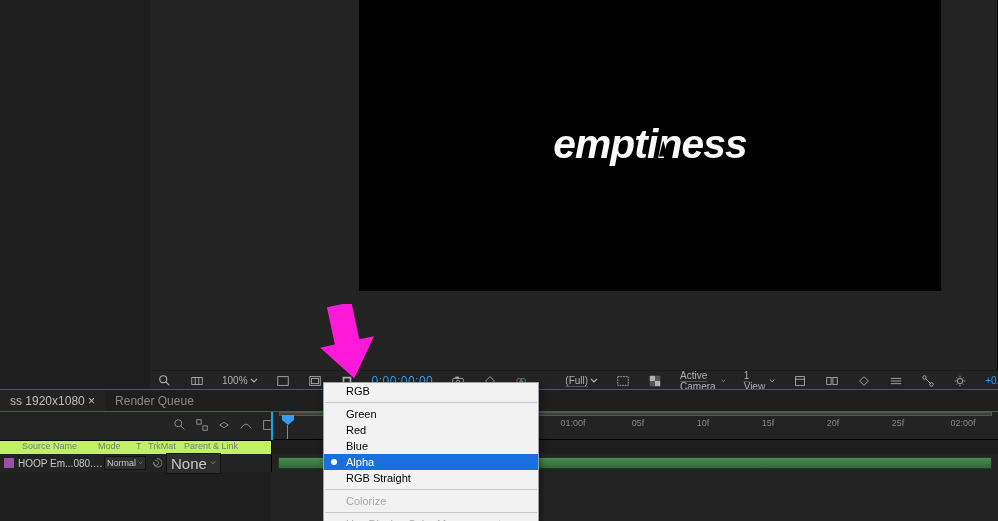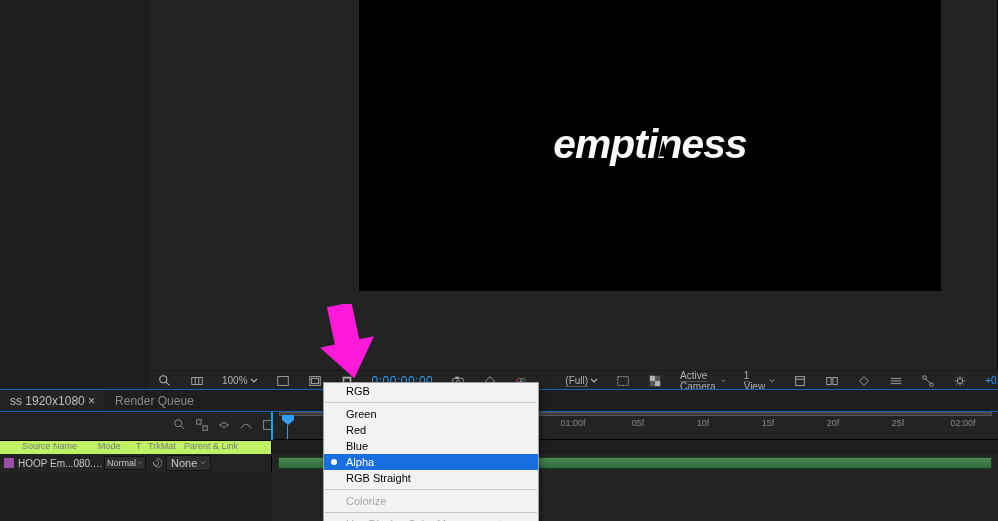--- a/index.html
+++ b/index.html
@@ -35,21 +35,21 @@
 .playhead-line { position:absolute; left:14px; top:13px; width:1px; height:90px; background:#319df6; }
 .work-area { position:absolute; left:6px; right:6px; top:0px; height:4px; background:#3d3d3d; border:1px solid #555;}
 .ruler-base { position:absolute; left:0; right:0; bottom:0; height:1px; background:#000;}
 
 .tl-headers { position:absolute; left:0; top:440px; width:271px; height:16px; background:#bef264; display:flex; align-items:flex-start; font-size:9px; color:#7a7a7a; border-top:1px solid #000; border-bottom:1px solid #000;}
 .col-h { padding:0 4px; }
 .tl-row { position:absolute; left:0; top:454px; width:271px; height:18px; background:#232323; display:flex; align-items:center; font-size:10px; color:#c8c8c8; }
 .row-icon { width:10px; height:10px; background:#9c4fa8; margin:0 4px; }
 .row-name { flex:0 0 auto; width:86px; white-space:nowrap; overflow:hidden; text-overflow:ellipsis;}
 .row-mode { width:42px; background:#2e2e2e; font-size:9px; padding:1px 2px; border:1px solid #111; display:flex; align-items:center; gap:2px;}
-.row-none { background:#2e2e2e; font-size:11px; padding:1px 4px; border:1px solid #111; display:flex; align-items:center; gap:3px; margin-left:4px;}
+.row-none { background:#2e2e2e; font-size:15px; padding:1px 4px; border:1px solid #111; display:flex; align-items:center; gap:3px; margin-left:4px;}
 .spiral { width:10px; height:10px; margin-left:6px; color:#999;}
 .tl-track-area { position:absolute; left:271px; right:0; top:440px; bottom:0; background:#1e1e1e; border-left:1px solid #000;}
 .layer-bar-row { position:absolute; left:0; right:0; top:14px; height:18px; background:#232323;}
 .layer-bar { position:absolute; left:6px; right:6px; top:3px; height:12px; background:linear-gradient(#4a8a50,#2e6a38); border:1px solid #1a3a22;}
 .tl-below { position:absolute; left:271px; right:0; top:472px; bottom:0; background:#232323;}
 
 .context-menu { position:absolute; left:323px; top:382px; width:216px; background:#f2f2f2; border:1px solid #a0a0a0; box-shadow:2px 2px 6px rgba(0,0,0,0.4); font-size:11px; color:#000; z-index:100; }
 .context-menu .item { padding:2px 14px 2px 22px; position:relative; }
 .context-menu .item.highlight { background:#1a6fe0; color:#fff; }
 .context-menu .item.disabled { color:#a8a8a8; }

